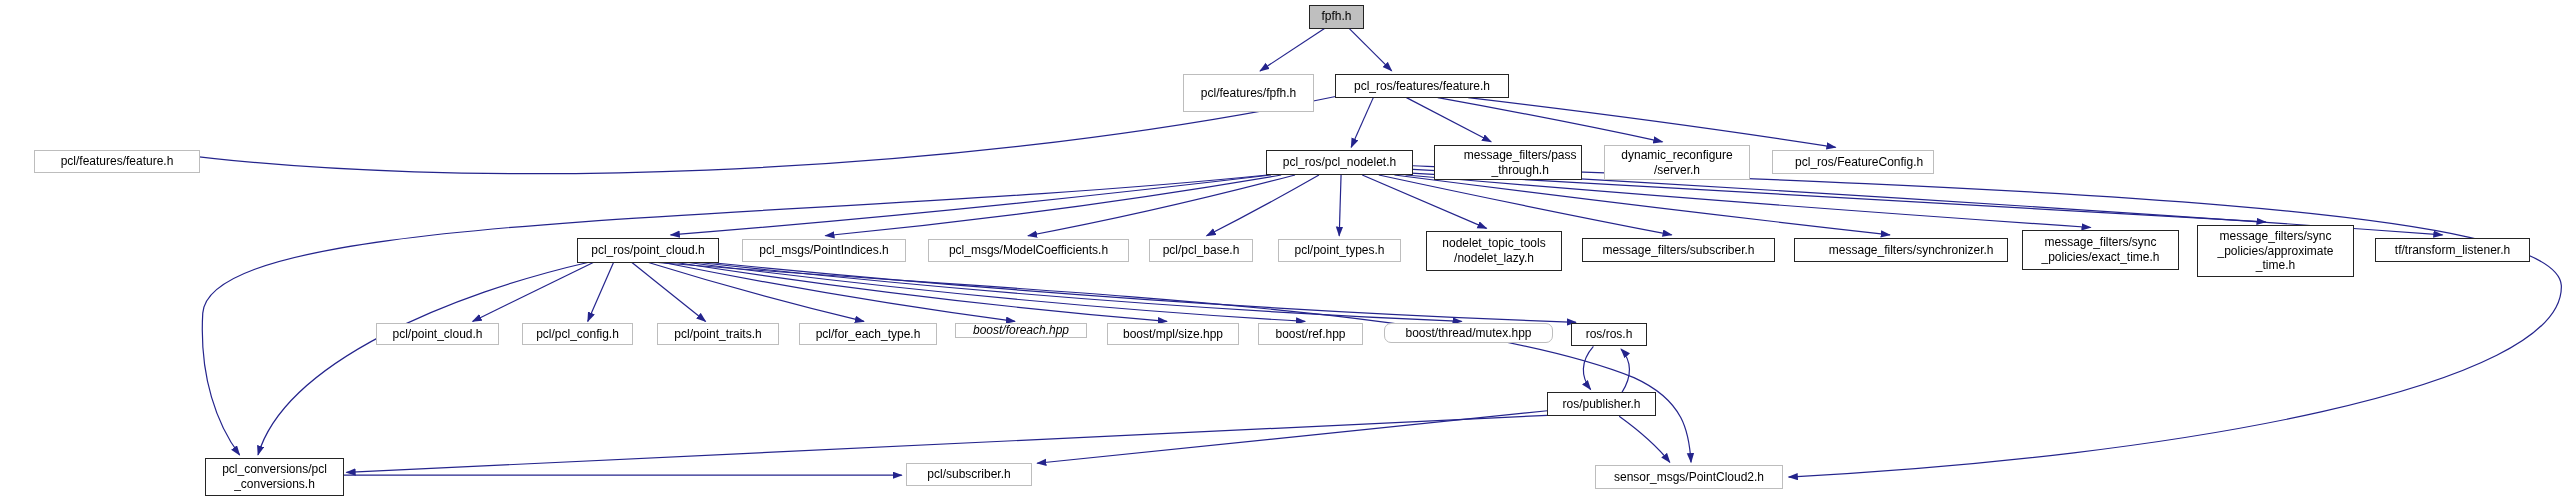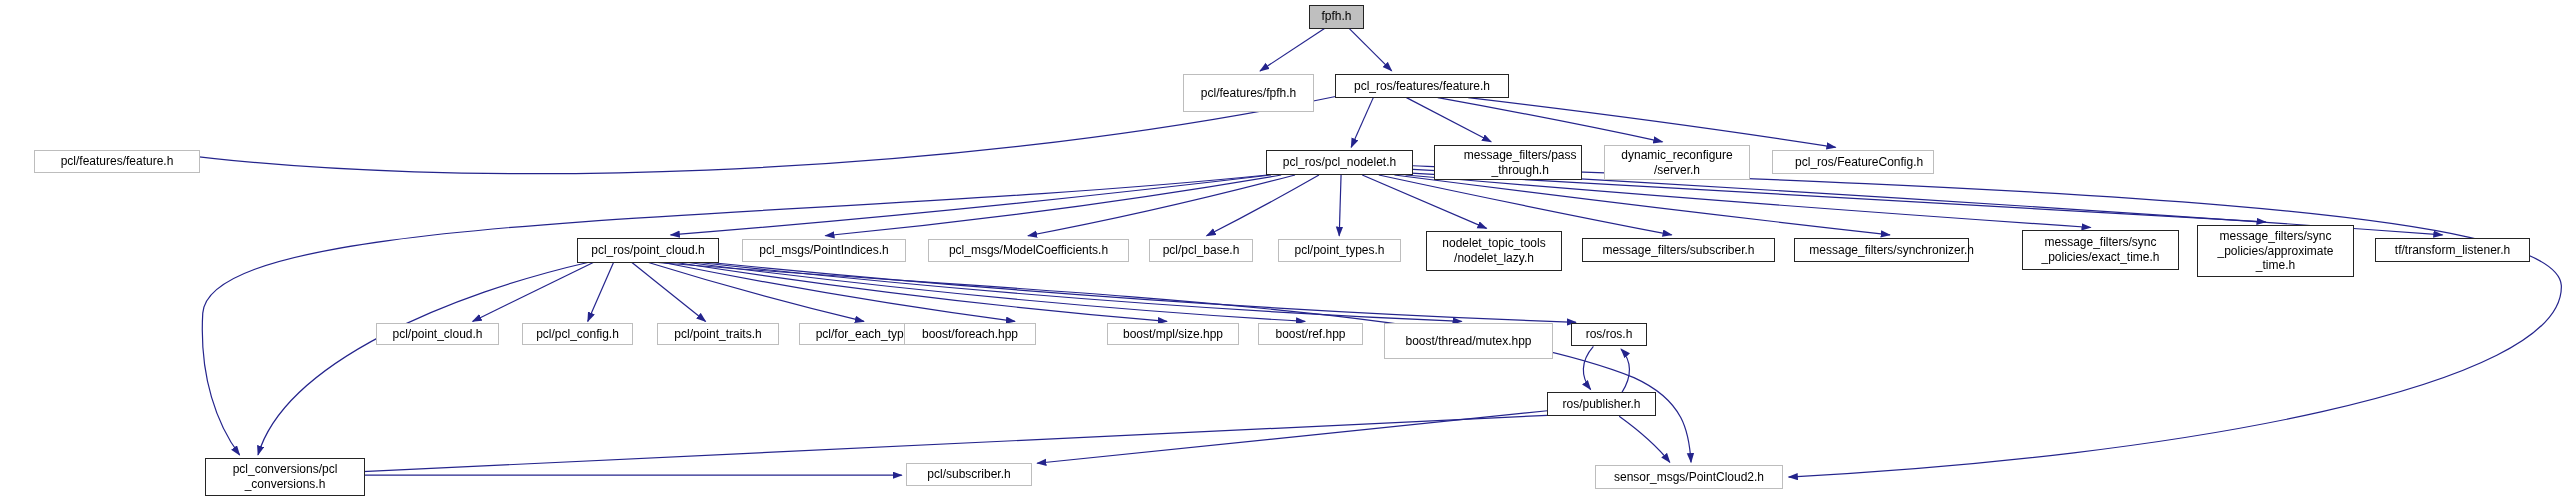--- a/index.html
+++ b/index.html
@@ -117,36 +117,36 @@
 /server.h</div>
       <div class="node external" style="left: 1759px; top: 150px; width: 162px; height: 24px; padding-left: 16px;">pcl_ros/FeatureConfig.h</div>
       <div class="node internal" style="left: 564px; top: 238px; width: 142px; height: 25px;">pcl_ros/point_cloud.h</div>
       <div class="node external" style="left: 729px; top: 239px; width: 164px; height: 23px;">pcl_msgs/PointIndices.h</div>
       <div class="node external" style="left: 915px; top: 239px; width: 201px; height: 23px;">pcl_msgs/ModelCoefficients.h</div>
       <div class="node external" style="left: 1136px; top: 239px; width: 104px; height: 23px; text-align: right;">pcl/pcl_base.h</div>
       <div class="node external" style="left: 1265px; top: 239px; width: 123px; height: 23px;">pcl/point_types.h</div>
       <div class="node internal" style="left: 1413px; top: 231px; width: 136px; height: 40px;">nodelet_topic_tools
 /nodelet_lazy.h</div>
       <div class="node internal" style="left: 1569px; top: 238px; width: 193px; height: 24px;">message_filters/subscriber.h</div>
-      <div class="node internal" style="left: 1781px; top: 238px; width: 175px; height: 24px; padding-left: 24px;">message_filters/synchronizer.h</div>
+      <div class="node internal" style="left: 1781px; top: 238px; width: 214px; height: 24px; padding-left: 24px;">message_filters/synchronizer.h</div>
       <div class="node internal" style="left: 2009px; top: 230px; width: 157px; height: 40px;">message_filters/sync
 _policies/exact_time.h</div>
       <div class="node internal" style="left: 2184px; top: 225px; width: 157px; height: 52px;">message_filters/sync
 _policies/approximate
 _time.h</div>
       <div class="node internal" style="left: 2362px; top: 238px; width: 155px; height: 24px;">tf/transform_listener.h</div>
       <div class="node external" style="left: 363px; top: 323px; width: 123px; height: 22px;">pcl/point_cloud.h</div>
       <div class="node external" style="left: 509px; top: 323px; width: 111px; height: 22px;">pcl/pcl_config.h</div>
       <div class="node external" style="left: 644px; top: 323px; width: 122px; height: 22px;">pcl/point_traits.h</div>
       <div class="node external" style="left: 786px; top: 323px; width: 138px; height: 22px;">pcl/for_each_type.h</div>
-      <div class="node external" style="left: 891px; top: 323px; width: 132px; height: 22px;">boost/foreach.hpp</div>
+      <div class="node external" style="left: 942px; top: 323px; width: 132px; height: 15px; font-style: italic;">boost/foreach.hpp</div>
       <div class="node external" style="left: 1094px; top: 323px; width: 132px; height: 22px;">boost/mpl/size.hpp</div>
       <div class="node external" style="left: 1245px; top: 323px; width: 105px; height: 22px;">boost/ref.hpp</div>
-      <div class="node external" style="left: 1371px; top: 323px; width: 169px; height: 36px;">boost/thread/mutex.hpp</div>
+      <div class="node external" style="left: 1371px; top: 323px; width: 169px; height: 20px; border-radius: 7px;">boost/thread/mutex.hpp</div>
       <div class="node internal" style="left: 1558px; top: 323px; width: 76px; height: 23px;">ros/ros.h</div>
       <div class="node internal" style="left: 1534px; top: 392px; width: 109px; height: 24px;">ros/publisher.h</div>
-      <div class="node internal" style="left: 192px; top: 458px; width: 160px; height: 38px;">pcl_conversions/pcl
+      <div class="node internal" style="left: 192px; top: 458px; width: 139px; height: 38px;">pcl_conversions/pcl
 _conversions.h</div>
       <div class="node external" style="left: 893px; top: 463px; width: 126px; height: 23px;">pcl/subscriber.h</div>
       <div class="node external" style="left: 1582px; top: 465px; width: 188px; height: 24px;">sensor_msgs/PointCloud2.h</div>
     </div>
 </div>
 
 
 </body></html>

